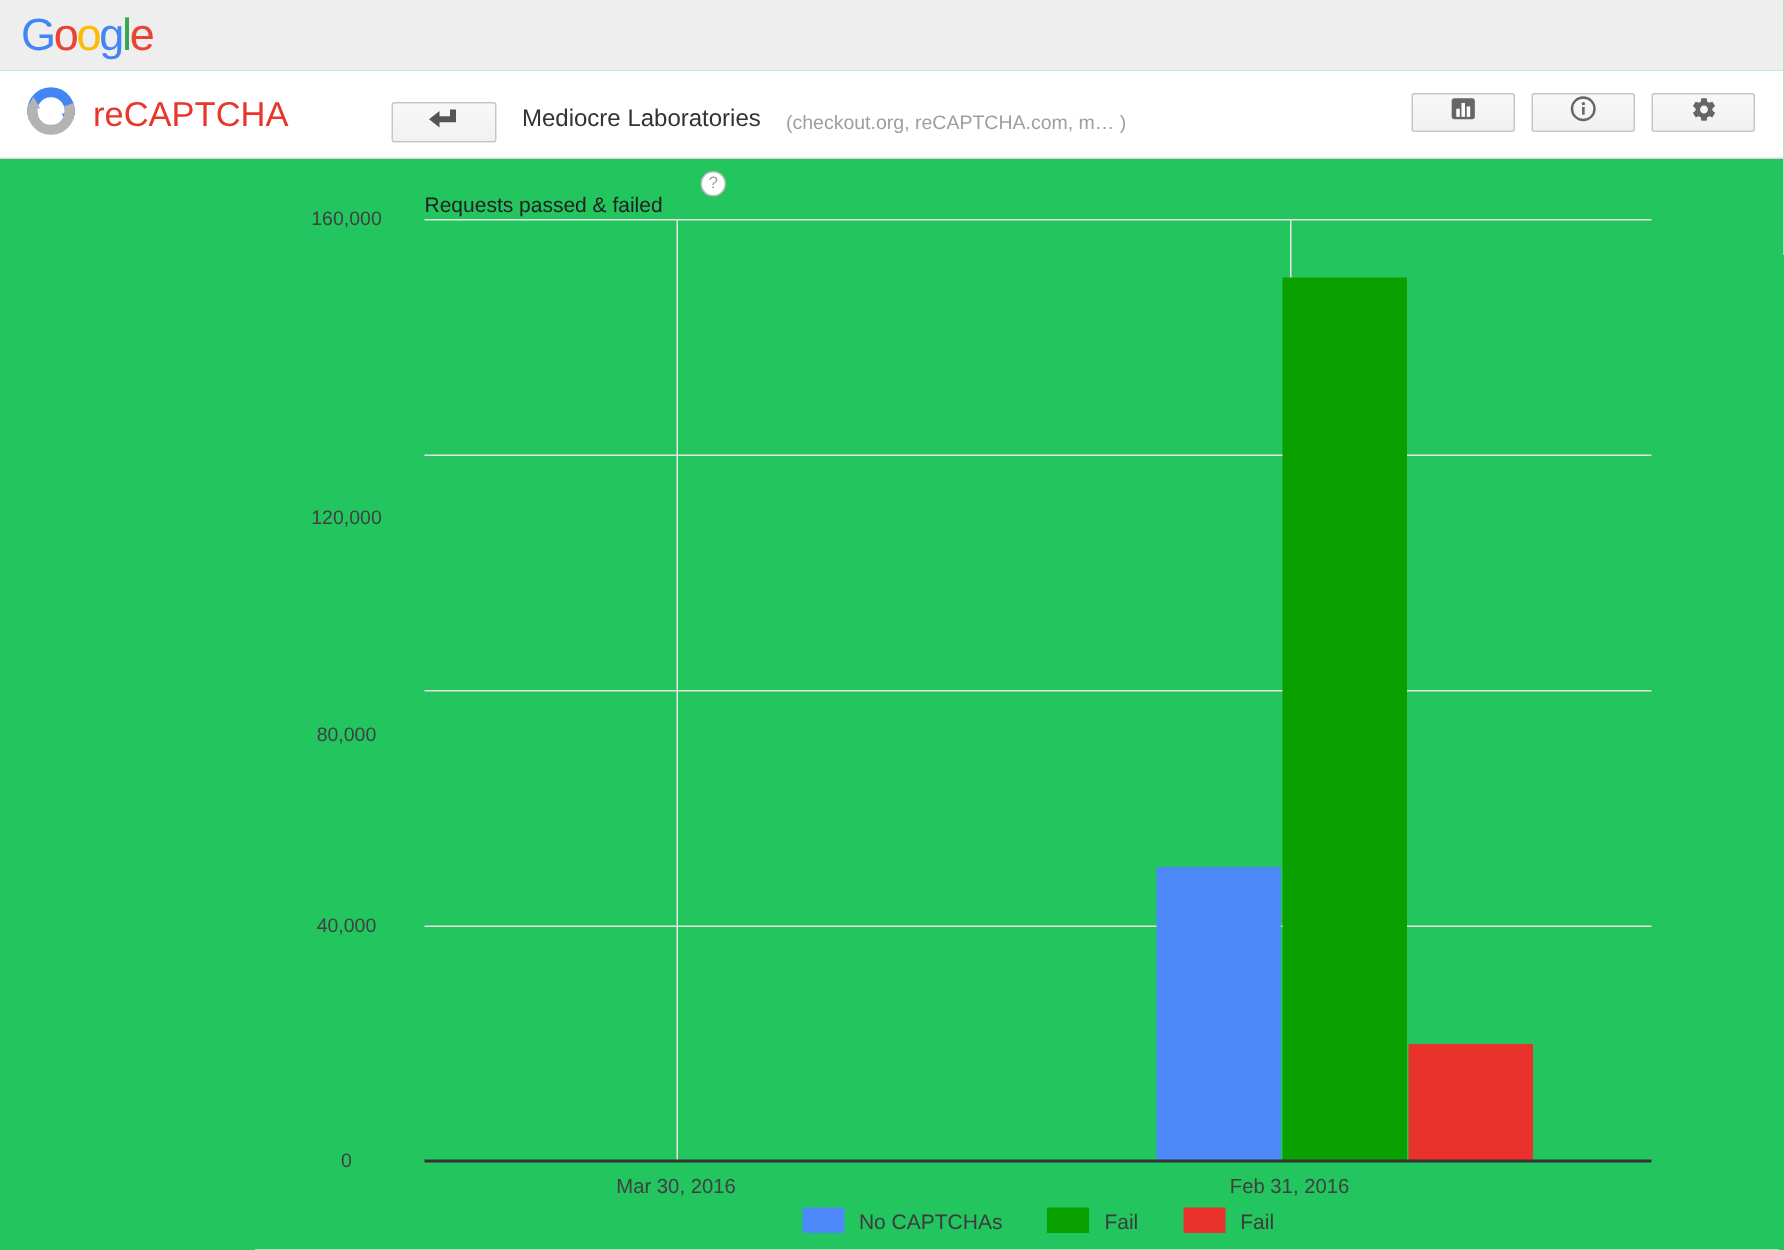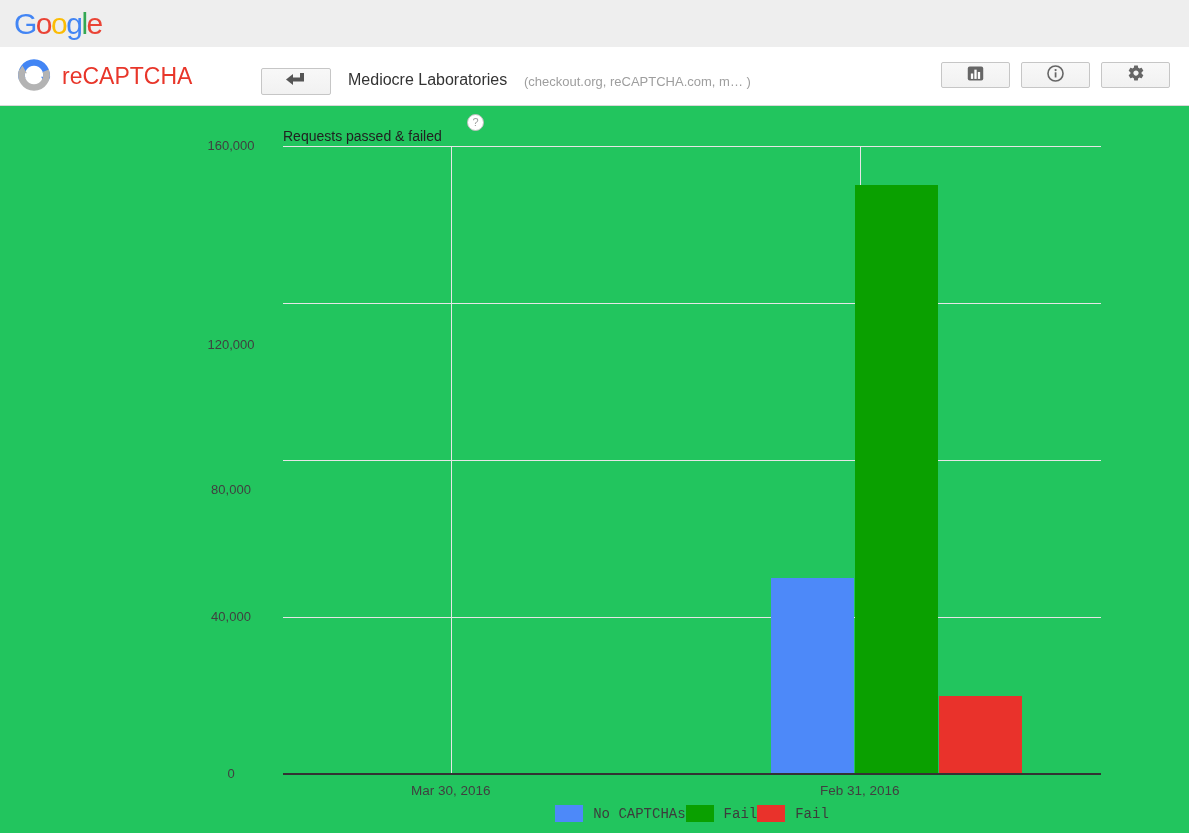--- a/index.html
+++ b/index.html
@@ -60,21 +60,21 @@
     font-size:13px; color:#404040;
   }
   .x-label {
     position:absolute; width:160px; text-align:center;
     font-size:13.5px; color:#404040;
   }
   .chart-bar { position:absolute; z-index:2; cursor:pointer; }
 
   #legend {
     position:absolute; left:283px; top:805px; width:818px;
-    display:flex; justify-content:center; align-items:center; font-family:Liberation Mono, monospace;
+    display:flex; justify-content:center; align-items:center; gap:30px;
   }
   .legend-item { display:flex; align-items:center; gap:10px; }
   .legend-swatch { width:28px; height:17px; }
   .legend-label { font-size:14px; color:#3c3c3c; }
 </style>
 </head>
 <body>
 
 <div id="page">
 

